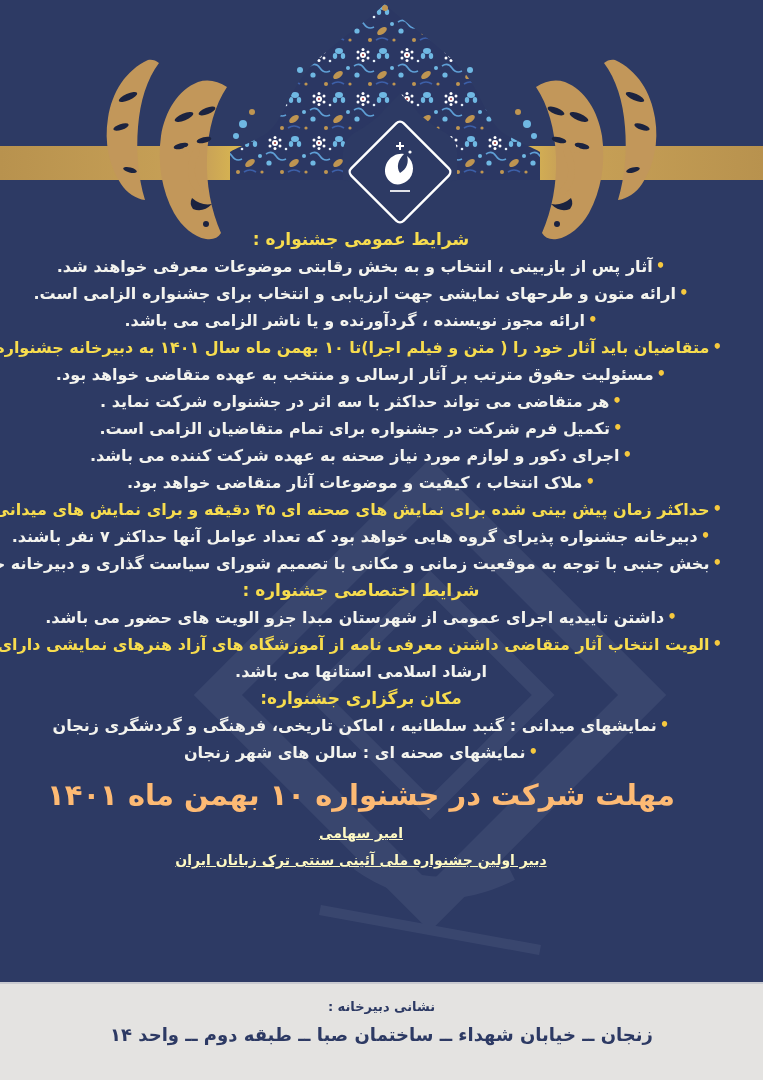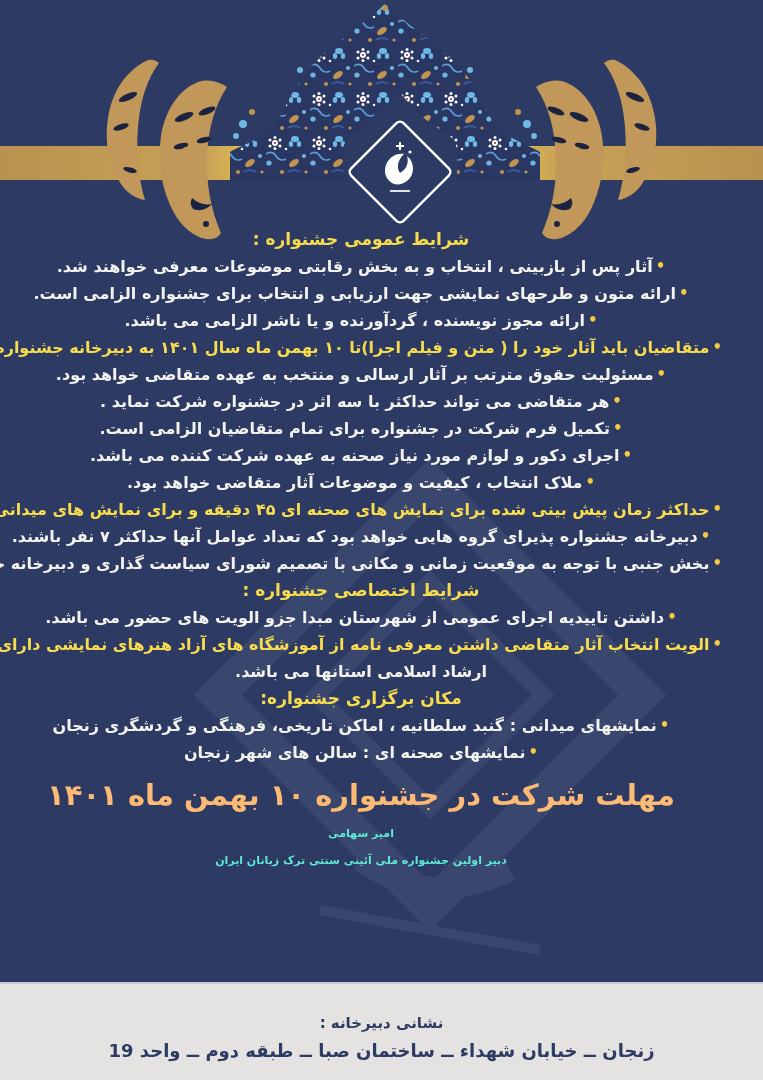--- a/index.html
+++ b/index.html
@@ -12,28 +12,28 @@
   .watermark{position:absolute;top:430px;left:120px;width:620px;height:560px;pointer-events:none;}
   .content{
     position:absolute;top:226px;left:0;width:722px;
     direction:rtl;text-align:center;font-weight:bold;
   }
   .ln{font-size:16px;line-height:27px;color:#f3f3ee;white-space:nowrap;}
   .ln.white{color:#f3f3ee;}
   .ln.yellow{color:#f7dc4e;}
   .ln.heading{color:#f7dc4e;font-size:17px;}
   .ln.deadline{color:#fdba74;font-size:29px;line-height:46px;margin:6px 0 2px 0;}
-  .ln.white-sub{color:#5eead4;font-size:11px;}
+  .ln.white-sub{color:#fef9c3;font-size:14px;text-decoration:underline;}
   .blt{color:#f7c93e;font-size:15px;margin-left:3px;vertical-align:1px;}
   .footer{
     position:absolute;top:982px;left:0;width:763px;height:98px;
     background:#e4e3e1;border-top:2px solid #c9cad0;
     direction:rtl;text-align:center;color:#2d3a64;font-weight:bold;
   }
-  .footer .f-title{font-size:15px;line-height:28px;padding-top:25px;}
+  .footer .f-title{font-size:13px;line-height:28px;padding-top:9px;}
   .footer .f-address{font-size:18px;line-height:28px;}
   .footer .f-codes{font-size:17px;line-height:28px;margin-top:36px;}
 </style>
 </head>
 <body>
 
 <svg class="header-art" viewBox="0 0 763 250" aria-hidden="true">
   <defs>
     <linearGradient id="bandGrad" x1="0" y1="0" x2="1" y2="0">
       <stop offset="0" stop-color="#b8924e"></stop>
@@ -173,15 +173,15 @@
     <div class="ln heading"><span>مکان برگزاری جشنواره:</span></div>
     <div class="ln white"><span class="blt">•</span><span>نمایشهای میدانی : گنبد سلطانیه ،  اماکن تاریخی، فرهنگی و گردشگری زنجان</span></div>
     <div class="ln white"><span class="blt">•</span><span>نمایشهای صحنه ای : سالن های  شهر زنجان</span></div>
     <div class="ln deadline"><span>مهلت شرکت در جشنواره ۱۰  بهمن ماه ۱۴۰۱</span></div>
     <div class="ln white-sub"><span>امیر سهامی</span></div>
     <div class="ln white-sub"><span>دبیر اولین جشنواره ملی آئینی سنتی ترک زبانان ایران</span></div>
   </div>
 
 <div class="footer">
   <div class="f-title">نشانی دبیرخانه :</div>
-  <div class="f-address">زنجان ــ خیابان شهداء ــ ساختمان صبا ــ طبقه دوم ــ واحد 19</div>
+  <div class="f-address">زنجان ــ خیابان شهداء ــ ساختمان صبا ــ طبقه دوم ــ واحد ۱۴</div>
   <div class="f-codes">کد پستی : ۴۵۱۸۶۸۳۹۱۱      تلفن : ۳۳۵۳۰۷۷۵ ــ ۰۲۴</div>
 </div>
 
 </body></html>

